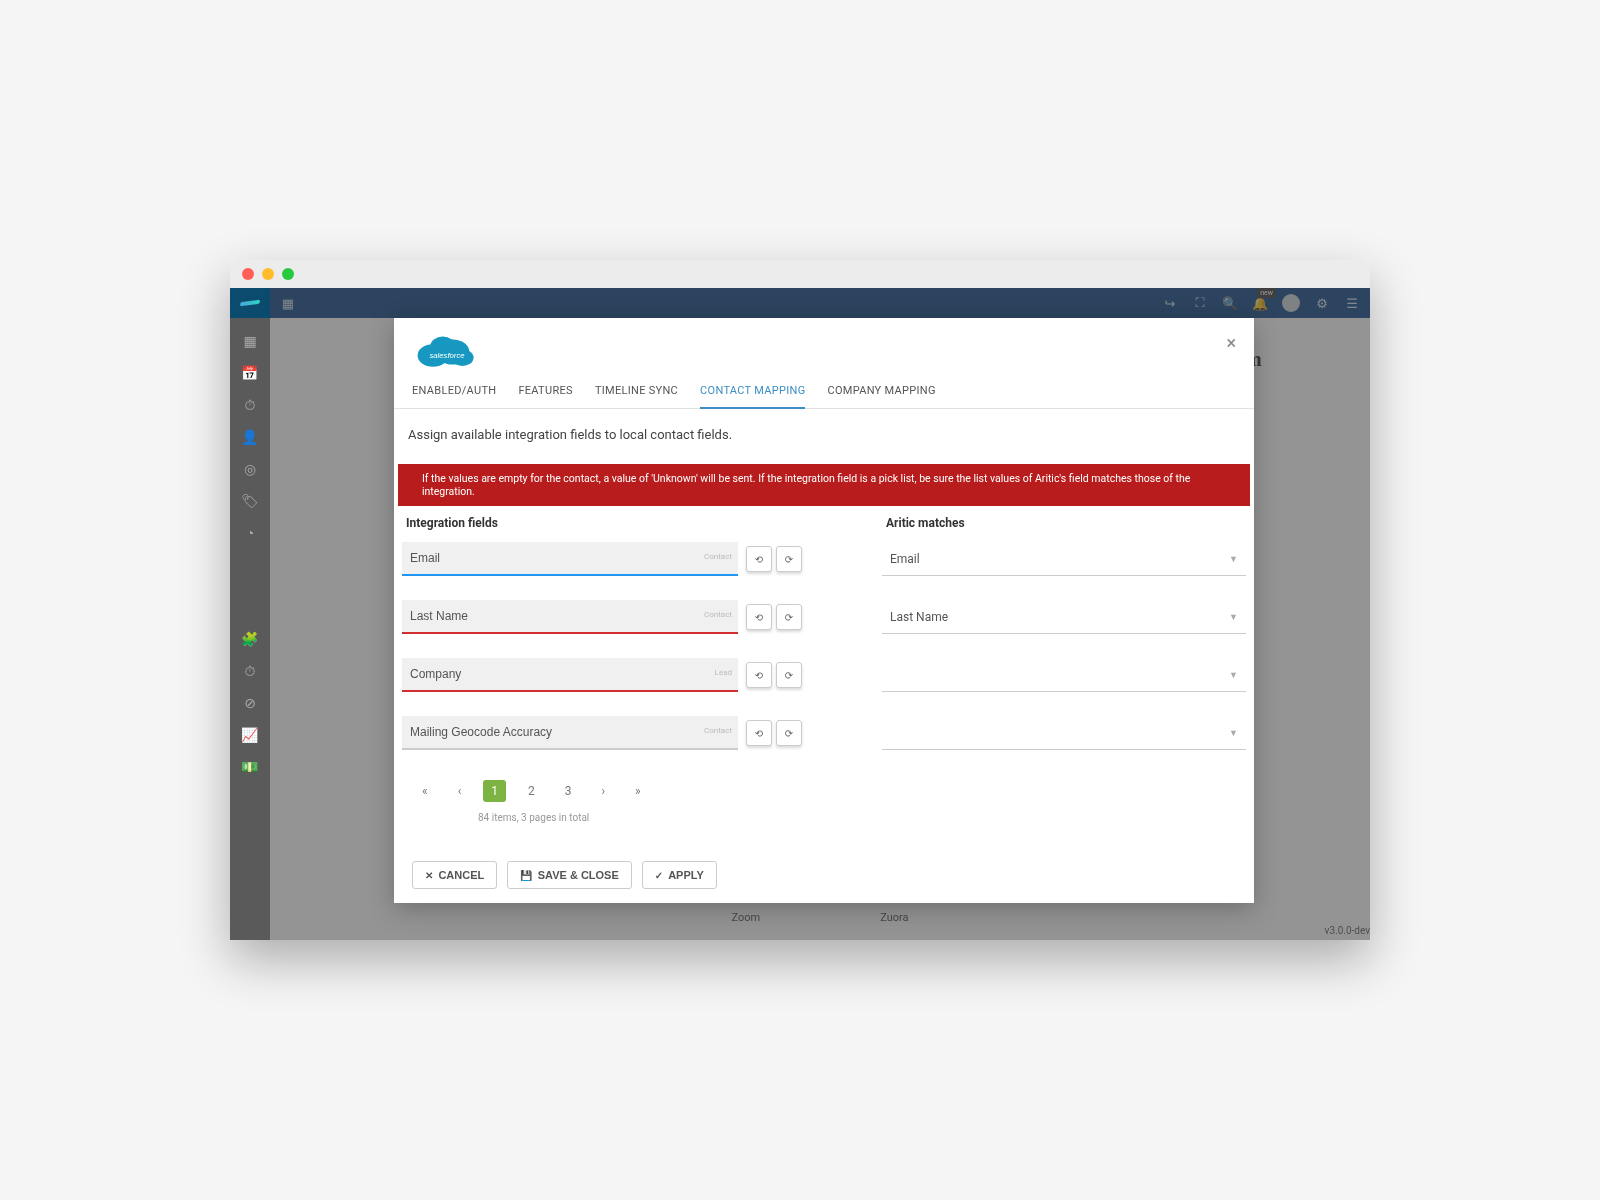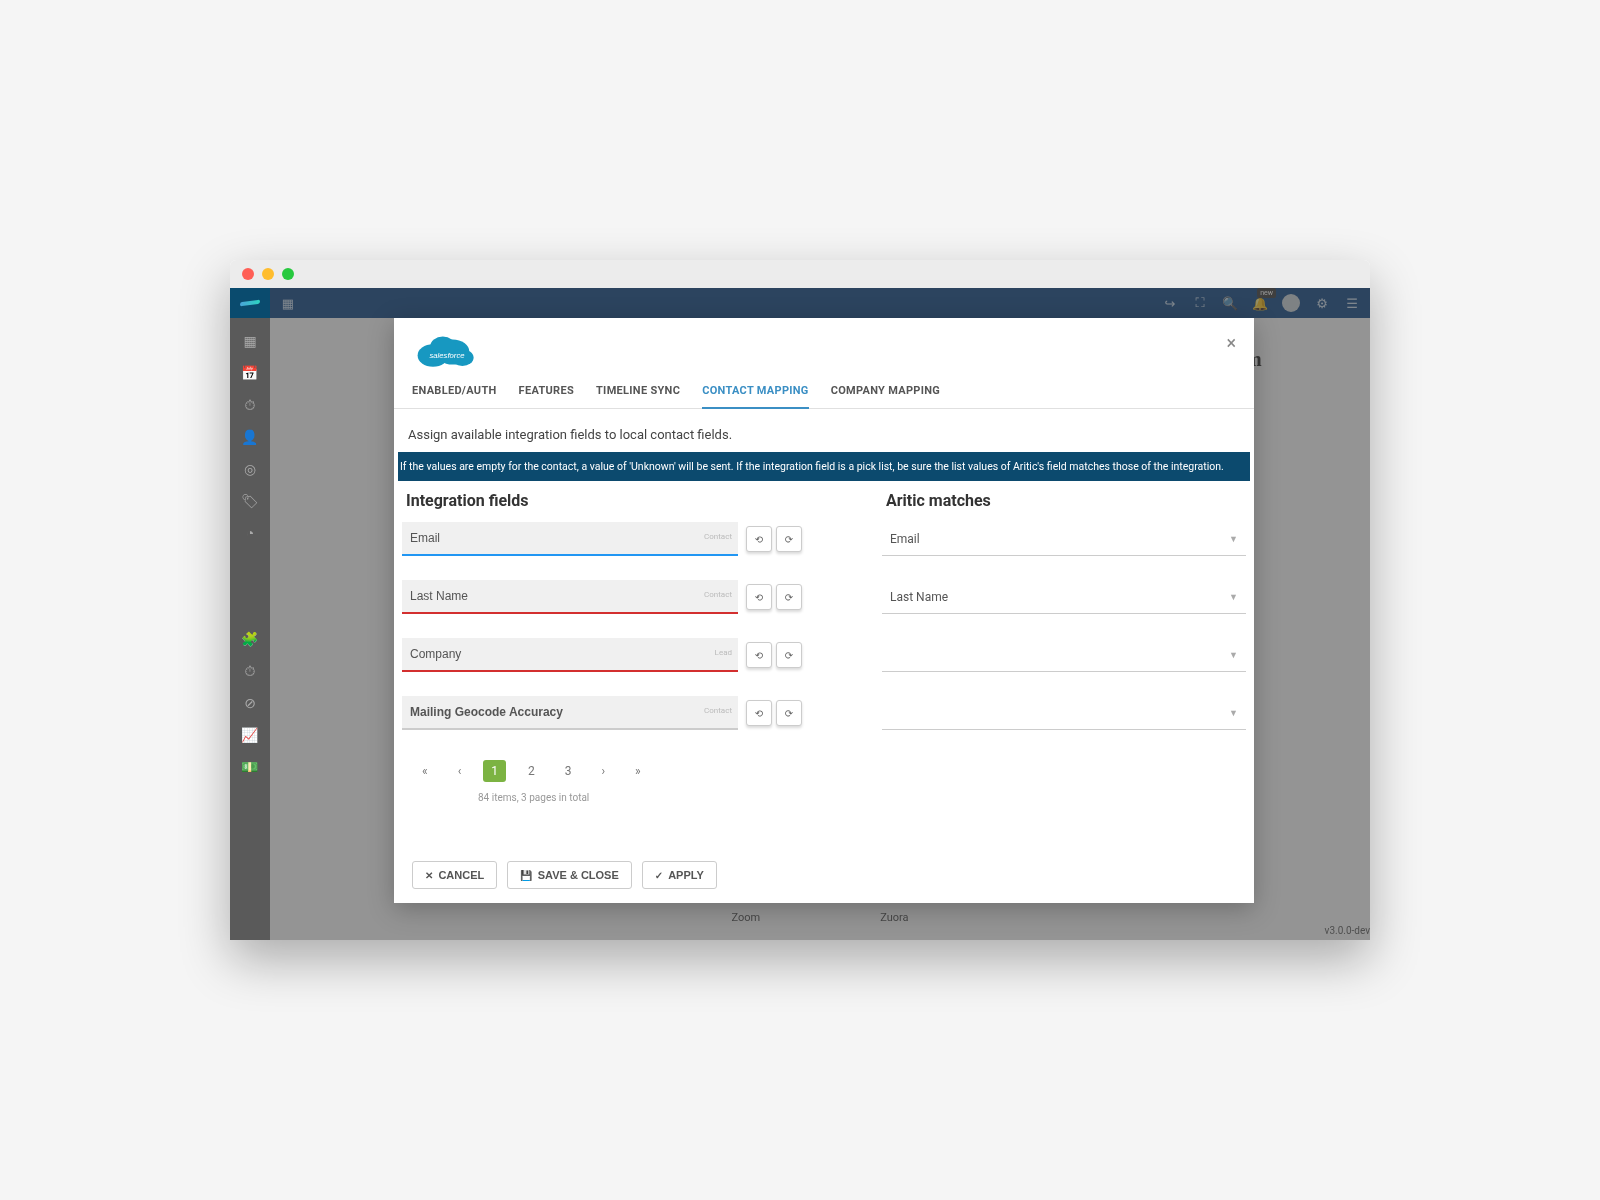--- a/index.html
+++ b/index.html
@@ -39,32 +39,32 @@
 .bg-bottom { position: absolute; bottom: 16px; left: 50%; transform: translateX(-50%); display: flex; gap: 120px; font-size: 11px; color: #555; z-index: 4; }
 .version { position: absolute; bottom: 4px; right: 0; font-size: 10px; color: #666; z-index: 4; }
 
 .modal { position: absolute; left: 124px; top: 30px; width: 860px; height: 585px; background: #fff; z-index: 10; box-shadow: 0 6px 24px rgba(0,0,0,0.25); display: flex; flex-direction: column; }
 
 .modal-header { padding: 12px 18px 0; position: relative; }
 .sf-cloud { width: 70px; height: 44px; position: relative; }
 .sf-cloud svg { width: 100%; height: 100%; }
 .close-x { position: absolute; top: 14px; right: 18px; font-size: 18px; color: #888; cursor: pointer; }
 
-.tabs { display: flex; gap: 22px; padding: 10px 18px 0; border-bottom: 1px solid #e0e0e0; font-size: 11px; font-weight: 700; color: #555; }
+.tabs { display: flex; gap: 22px; padding: 10px 18px 0; border-bottom: 1px solid #e0e0e0; font-size: 11px; font-weight: 400; color: #555; }
 .tab { padding-bottom: 10px; cursor: pointer; letter-spacing: 0.3px; }
 .tab.active { color: #3b8fc4; border-bottom: 2px solid #3b8fc4; margin-bottom: -1px; }
 
 .modal-content { flex: 1; overflow: auto; padding: 14px 0 14px; }
 .instruction { font-size: 13px; color: #444; padding: 4px 14px 10px; }
-.info-bar { background: #0c4a6e; color: #fff; font-size: 10.5px; padding: 8px 2px; margin: 0 4px 10px; }
+.info-bar { background: #b91c1c; color: #fff; font-size: 10.5px; padding: 8px 24px; margin: 12px 4px 10px; }
 
 .columns { display: flex; padding: 0 8px; gap: 0; }
 .col-left { flex: 0 0 400px; }
 .col-right { flex: 1; padding-left: 80px; }
-.col-title { font-size: 16px; font-weight: 700; color: #333; padding: 0 4px 12px; }
+.col-title { font-size: 12px; font-weight: 700; color: #333; padding: 0 4px 12px; }
 
 .field-row { display: flex; align-items: center; margin-bottom: 24px; }
 .field-input-wrap { flex: 1; position: relative; }
 .field-input { width: 100%; height: 34px; background: #f0f0f0; border: none; border-bottom: 2px solid #888; padding: 0 8px; font-size: 12px; color: #555; }
 .field-input.blue { border-bottom-color: #2196f3; }
 .field-input.red { border-bottom-color: #d32f2f; }
 .field-hint { position: absolute; right: 6px; top: 10px; font-size: 8px; color: #bbb; }
 .arrow-btns { display: flex; gap: 4px; margin-left: 8px; }
 .arrow-btn { width: 26px; height: 26px; border: 1px solid #ccc; background: #fff; border-radius: 3px; display: flex; align-items: center; justify-content: center; font-size: 10px; color: #666; cursor: pointer; box-shadow: 0 2px 3px rgba(0,0,0,0.15); }
 
@@ -208,21 +208,21 @@
                     <span class="field-hint">Lead</span>
                   </div>
                   <div class="arrow-btns">
                     <div class="arrow-btn">⟲</div>
                     <div class="arrow-btn">⟳</div>
                   </div>
                 </div>
 
                 <div class="field-row">
                   <div class="field-input-wrap">
-                    <input class="field-input" style="border-bottom-color: rgb(204, 204, 204); font-weight: bold;" readonly="" value="Mailing Geocode Accuracy">
+                    <input class="field-input" style="border-bottom-color: rgb(204, 204, 204);" readonly="" value="Mailing Geocode Accuracy">
                     <span class="field-hint">Contact</span>
                   </div>
                   <div class="arrow-btns">
                     <div class="arrow-btn">⟲</div>
                     <div class="arrow-btn">⟳</div>
                   </div>
                 </div>
 
                 <div class="pagination">
                   <span class="page-btn">«</span>

